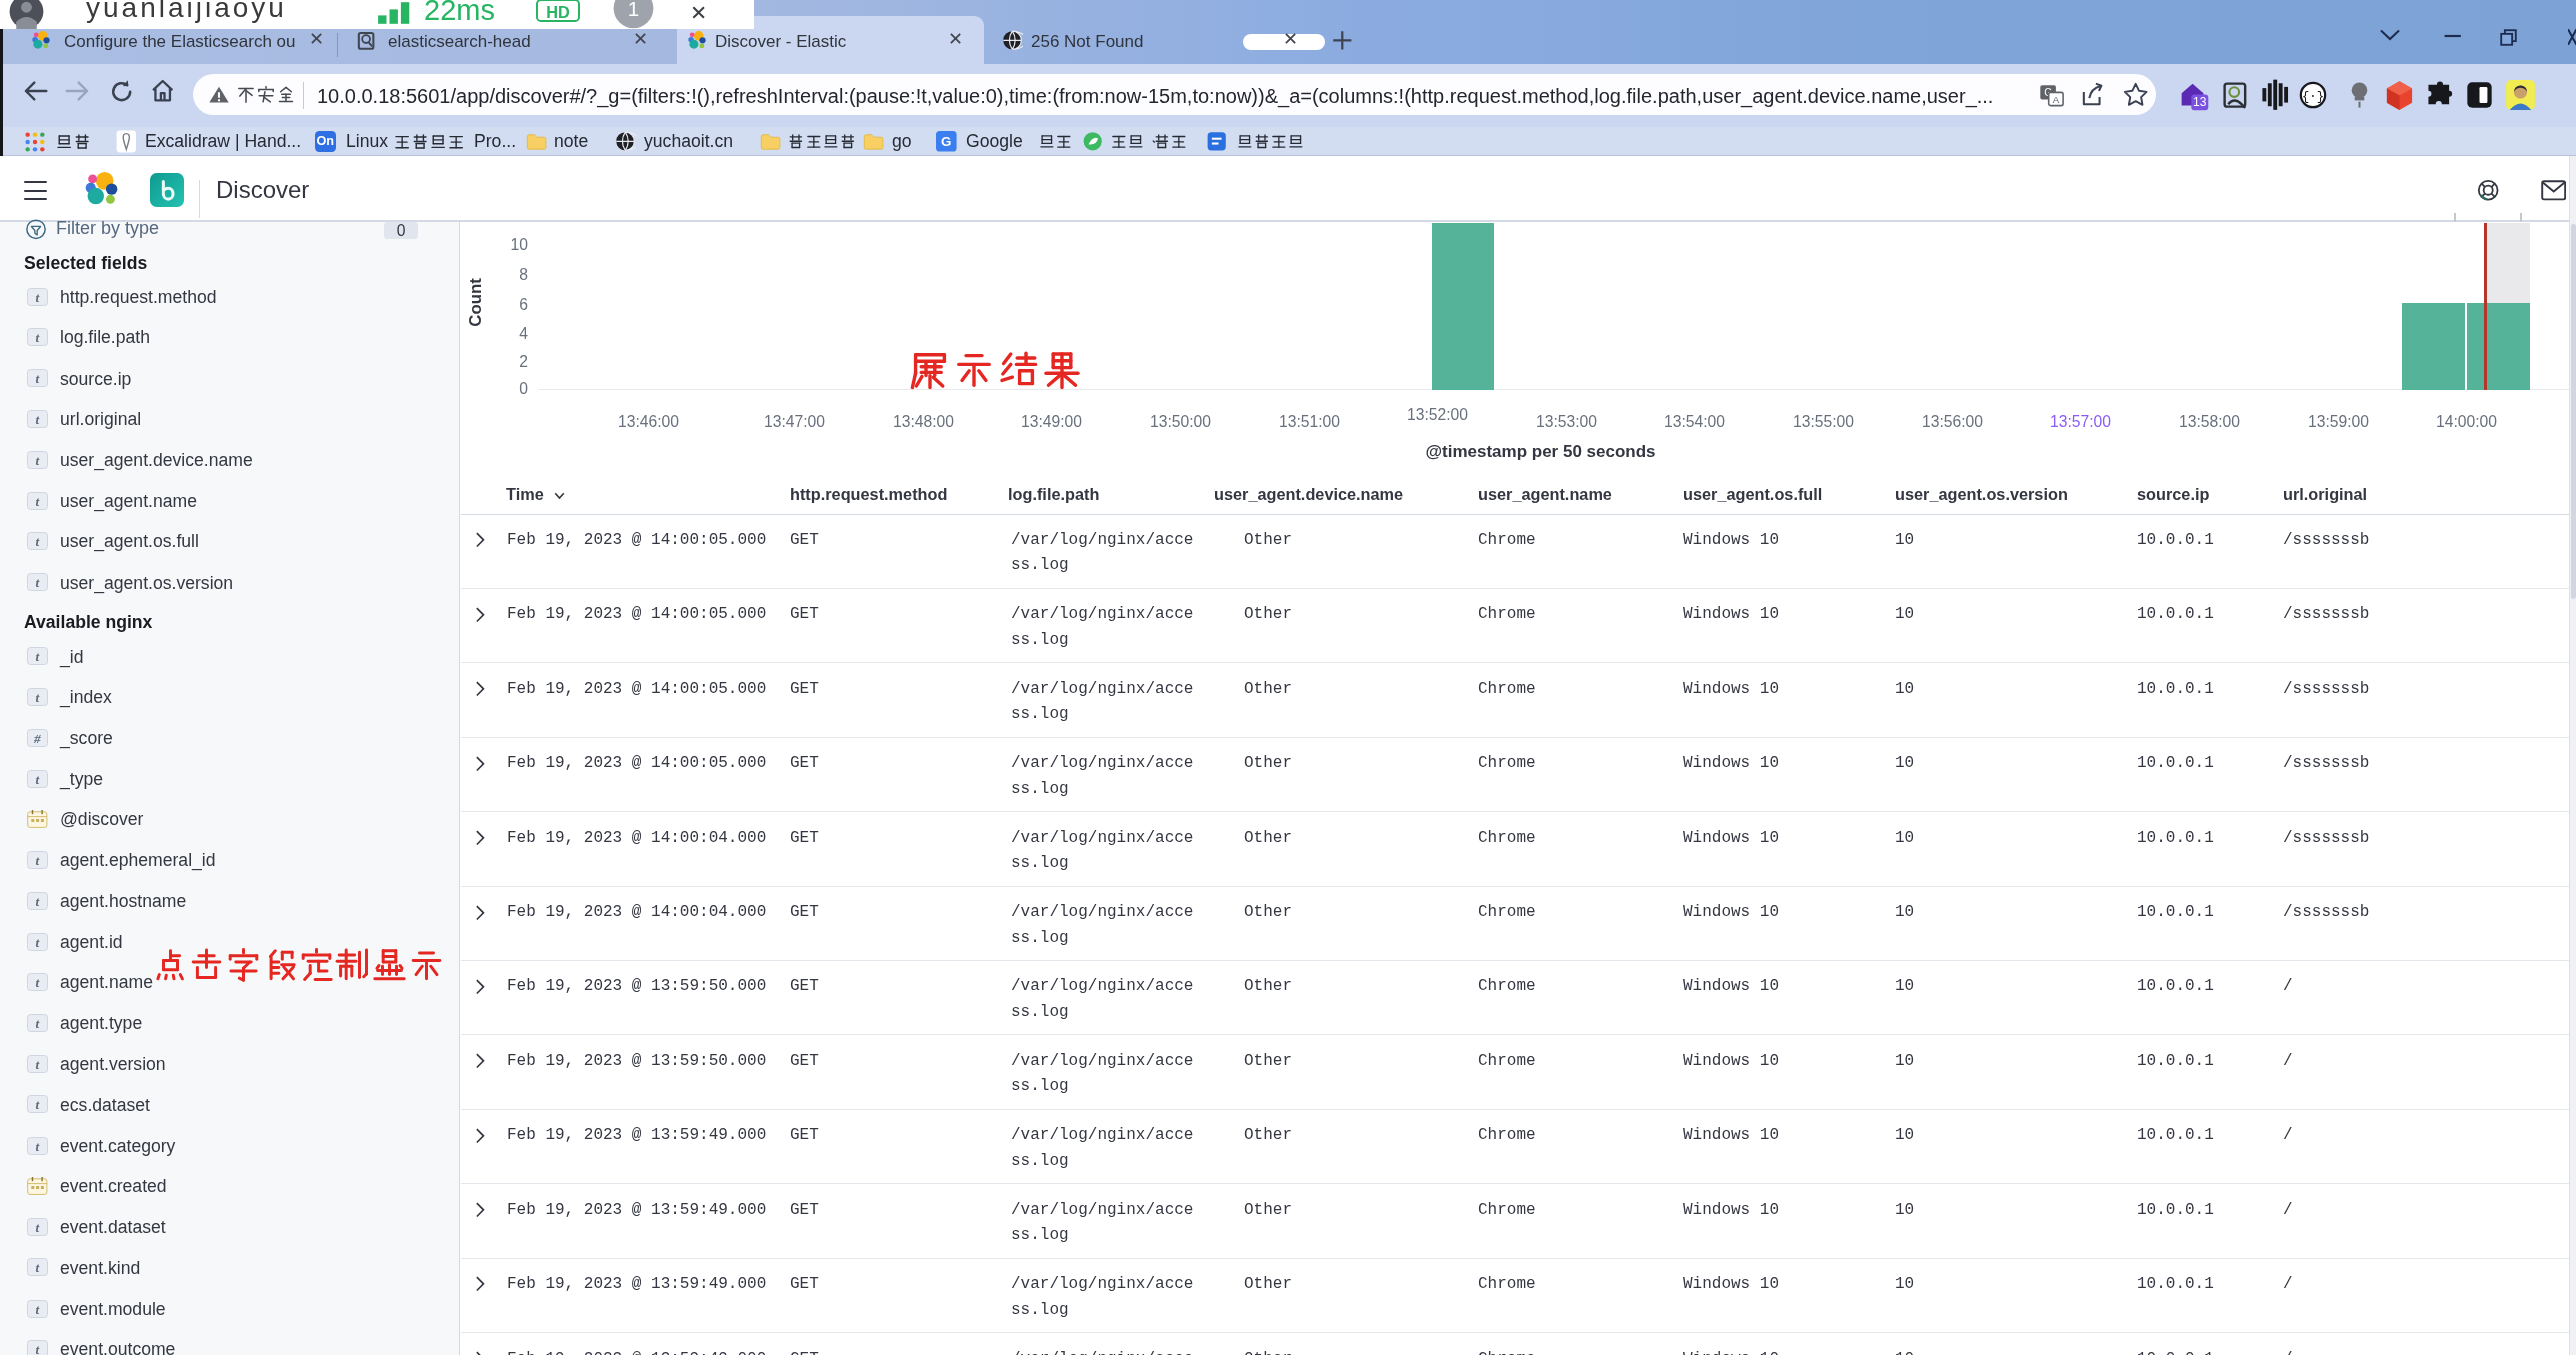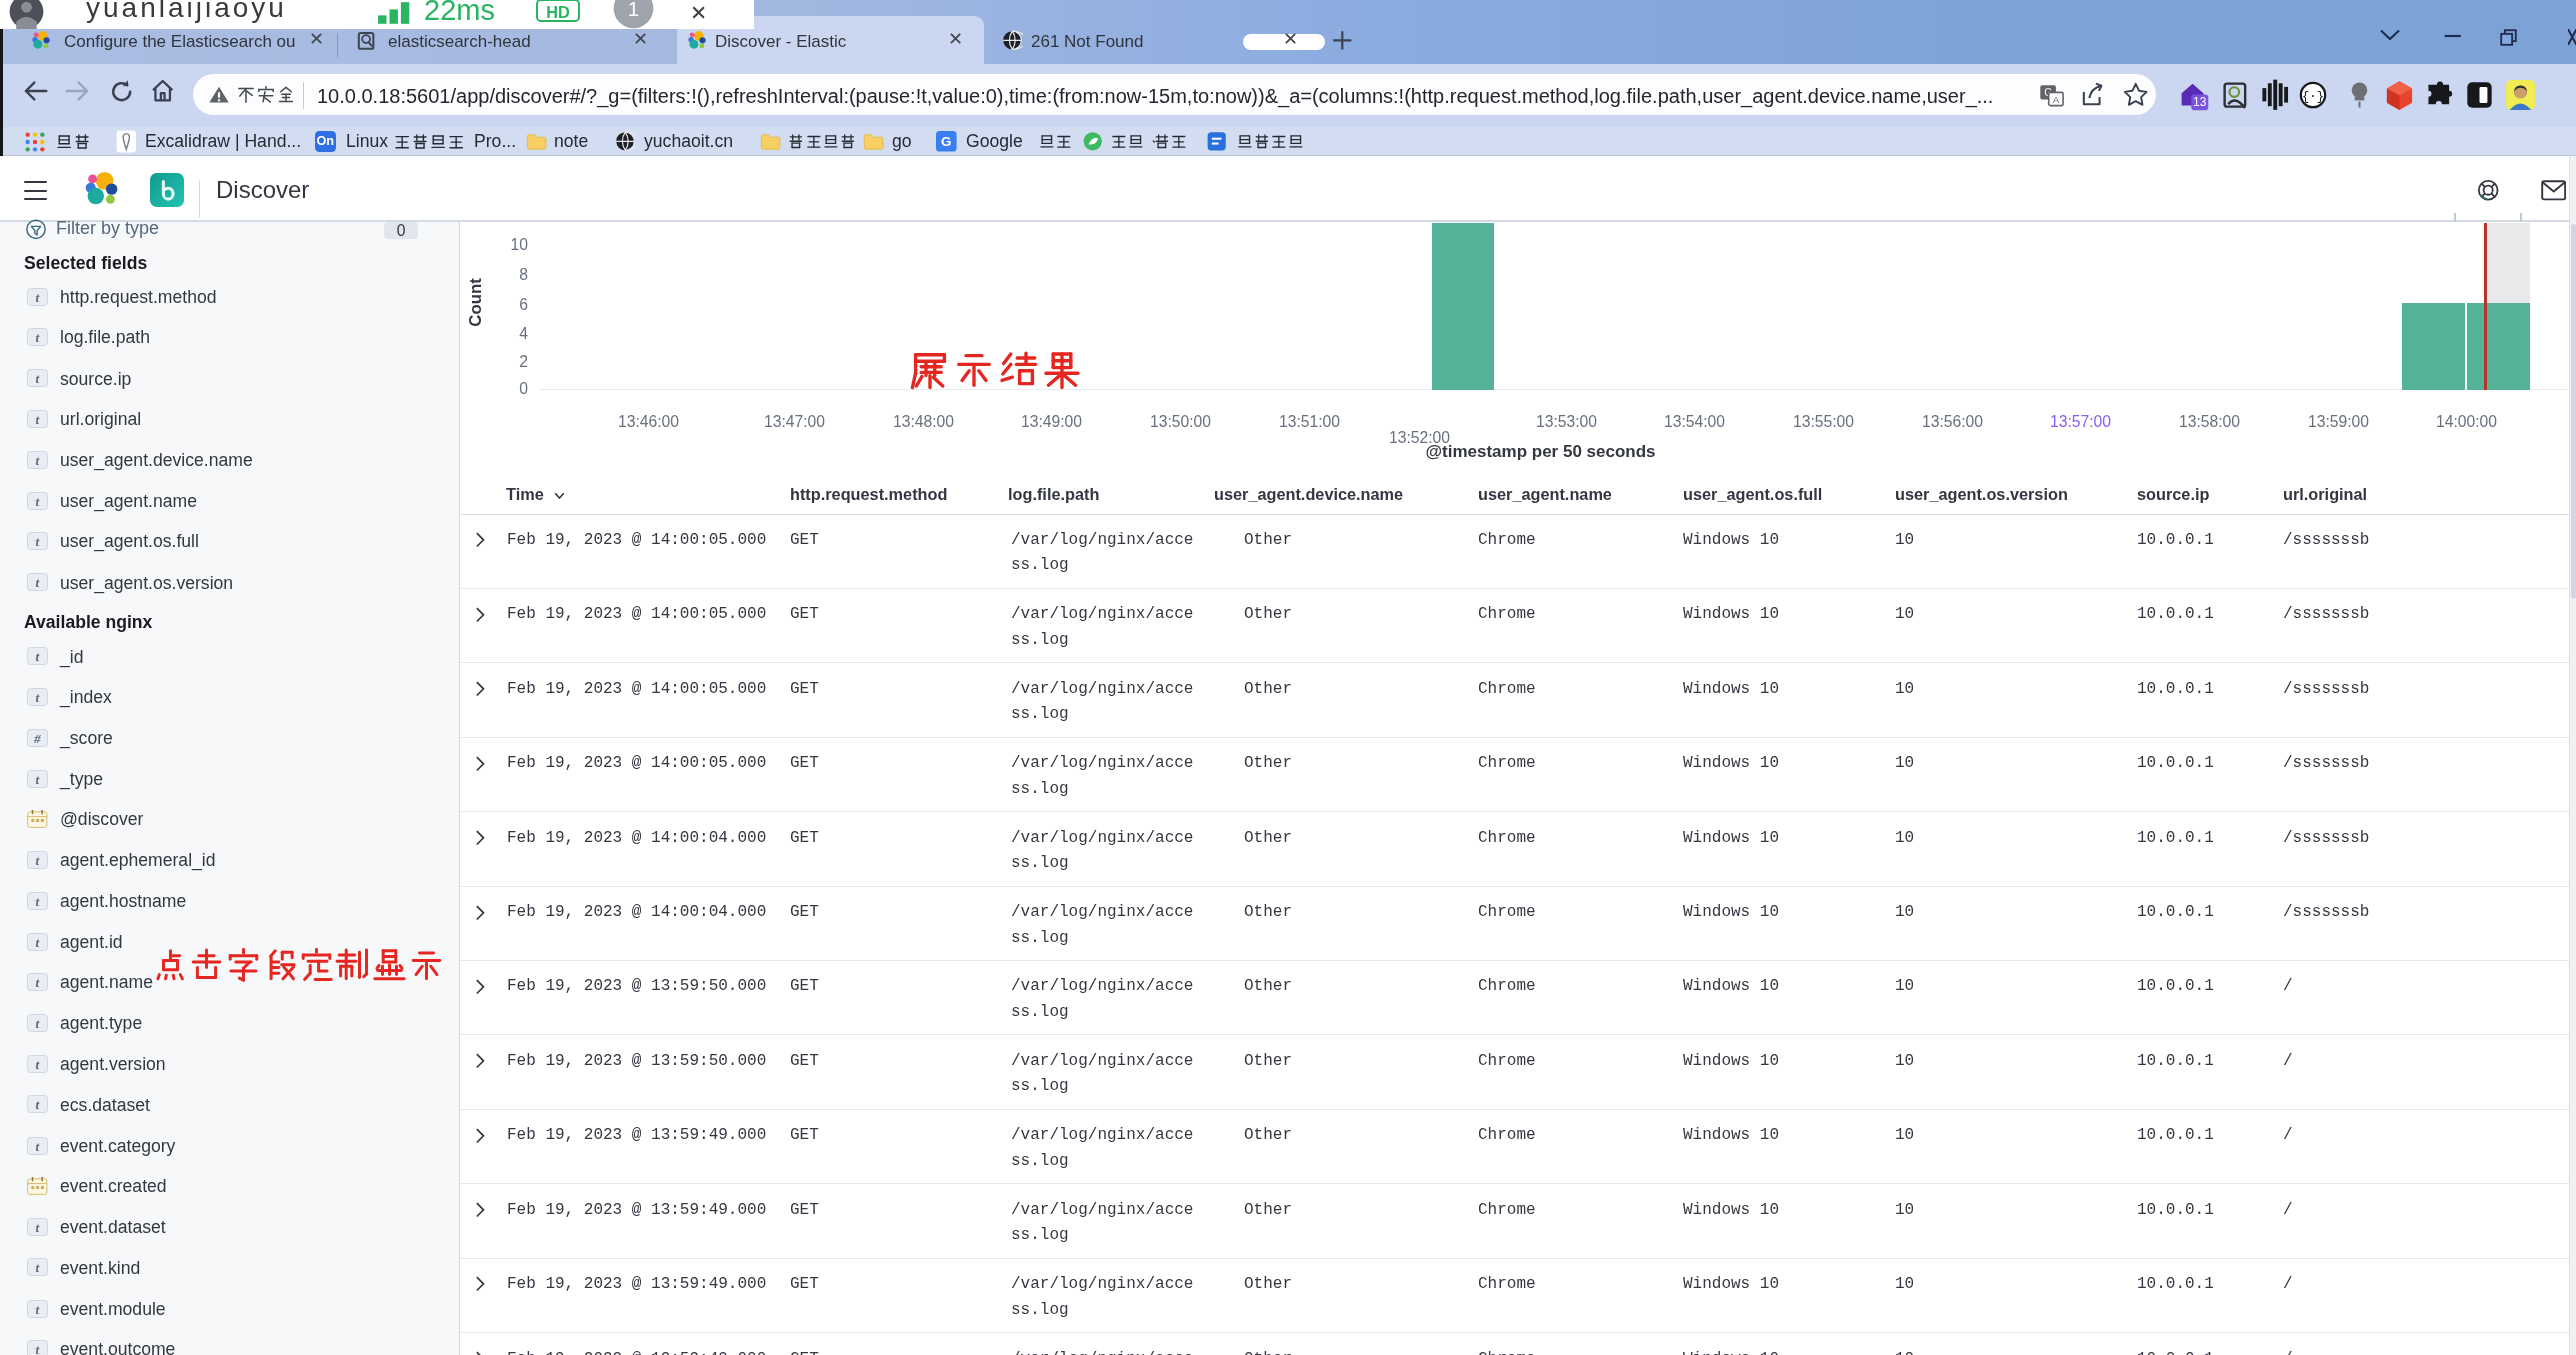--- a/index.html
+++ b/index.html
@@ -51,21 +51,21 @@
       <circle cx="17" cy="38" r="13" fill="#1dab9f"></circle>
       <circle cx="42" cy="27" r="9" fill="#1c4e9d"></circle>
       <circle cx="40" cy="43" r="7" fill="#91c73e"></circle>
     </svg>
     <div style="position:absolute;left:715px;top:31.5px;width:218px;height:19.4px;font:17px 'Liberation Sans',sans-serif;color:#30343c;white-space:nowrap;overflow:hidden;line-height:19.4px">Discover - Elastic</div>
     <div style="position:absolute;left:948px;top:30px;width:18px;height:19.4px;font:18px 'Liberation Sans',sans-serif;color:#41454d;line-height:19.4px">✕</div>
     <svg style="position:absolute;left:1002px;top:30px" width="20.6" height="20.6" viewBox="0 0 34 34">
       <circle cx="17" cy="17" r="15" fill="#202124"></circle>
       <path d="M17 2 a15 15 0 0 1 0 30 a23 15 0 0 0 0 -30z M2 17 h30 M17 2 a26 26 0 0 0 0 30 M17 2 a26 26 0 0 1 0 30" fill="none" stroke="#e8eaf3" stroke-width="2"></path>
     </svg>
-    <div style="position:absolute;left:1031px;top:31.5px;width:157px;height:19.4px;font:17px 'Liberation Sans',sans-serif;color:#30343c;white-space:nowrap;overflow:hidden;line-height:19.4px">261 Not Found</div>
+    <div style="position:absolute;left:1031px;top:31.5px;width:157px;height:19.4px;font:17px 'Liberation Sans',sans-serif;color:#30343c;white-space:nowrap;overflow:hidden;line-height:19.4px">256 Not Found</div>
     <div style="position:absolute;left:1243px;top:34px;width:82px;height:15.7px;background:#fff;border-radius:7.9px"></div>
     <div style="position:absolute;left:1283px;top:30px;width:18px;height:19.4px;font:18px 'Liberation Sans',sans-serif;color:#41454d;line-height:19.4px">✕</div>
     <svg style="position:absolute;left:1332px;top:30px" width="20.6" height="20.6" viewBox="0 0 34 34">
       <path d="M17 2 V32 M2 17 H32" stroke="#3c4250" stroke-width="3.6"></path>
     </svg>
     <svg style="position:absolute;left:2379px;top:27px" width="22" height="15.7" viewBox="0 0 36 26">
       <path d="M3 6 l15 14 l15 -14" fill="none" stroke="#1d2b4f" stroke-width="3.4"></path>
     </svg>
     <svg style="position:absolute;left:2444px;top:33px" width="18" height="6" viewBox="0 0 30 10">
       <line x1="1" y1="5" x2="28" y2="5" stroke="#1d2b4f" stroke-width="3.6"></line>
@@ -519,21 +519,21 @@
     <div style="position:absolute;left:1432px;top:223px;width:62px;height:167px;background:#54b399"></div>
     <div style="position:absolute;left:2402px;top:303px;width:63px;height:87px;background:#54b399"></div>
     <div style="position:absolute;left:2467px;top:303px;width:63px;height:87px;background:#54b399"></div>
     <div style="position:absolute;left:2484px;top:223px;width:3px;height:167px;background:#b5372c"></div>
     <div style="position:absolute;left:618px;top:412px;width:97px;height:20.6px;font:15.7px 'Liberation Sans',sans-serif;color:#69707d;line-height:20.6px">13:46:00</div>
     <div style="position:absolute;left:746px;top:412px;width:97px;height:20.6px;font:15.7px 'Liberation Sans',sans-serif;color:#69707d;text-align:center;line-height:20.6px">13:47:00</div>
     <div style="position:absolute;left:875px;top:412px;width:97px;height:20.6px;font:15.7px 'Liberation Sans',sans-serif;color:#69707d;text-align:center;line-height:20.6px">13:48:00</div>
     <div style="position:absolute;left:1003px;top:412px;width:97px;height:20.6px;font:15.7px 'Liberation Sans',sans-serif;color:#69707d;text-align:center;line-height:20.6px">13:49:00</div>
     <div style="position:absolute;left:1132px;top:412px;width:97px;height:20.6px;font:15.7px 'Liberation Sans',sans-serif;color:#69707d;text-align:center;line-height:20.6px">13:50:00</div>
     <div style="position:absolute;left:1261px;top:412px;width:97px;height:20.6px;font:15.7px 'Liberation Sans',sans-serif;color:#69707d;text-align:center;line-height:20.6px">13:51:00</div>
-    <div style="position:absolute;left:1389px;top:428px;width:97px;height:20.6px;font:15.7px 'Liberation Sans',sans-serif;color:#69707d;line-height:20.6px">13:52:00</div>
+    <div style="position:absolute;left:1389px;top:405px;width:97px;height:20.6px;font:15.7px 'Liberation Sans',sans-serif;color:#69707d;text-align:center;line-height:20.6px">13:52:00</div>
     <div style="position:absolute;left:1518px;top:412px;width:97px;height:20.6px;font:15.7px 'Liberation Sans',sans-serif;color:#69707d;text-align:center;line-height:20.6px">13:53:00</div>
     <div style="position:absolute;left:1646px;top:412px;width:97px;height:20.6px;font:15.7px 'Liberation Sans',sans-serif;color:#69707d;text-align:center;line-height:20.6px">13:54:00</div>
     <div style="position:absolute;left:1775px;top:412px;width:97px;height:20.6px;font:15.7px 'Liberation Sans',sans-serif;color:#69707d;text-align:center;line-height:20.6px">13:55:00</div>
     <div style="position:absolute;left:1904px;top:412px;width:97px;height:20.6px;font:15.7px 'Liberation Sans',sans-serif;color:#69707d;text-align:center;line-height:20.6px">13:56:00</div>
     <div style="position:absolute;left:2032px;top:412px;width:97px;height:20.6px;font:15.7px 'Liberation Sans',sans-serif;color:#8b5cf6;text-align:center;line-height:20.6px">13:57:00</div>
     <div style="position:absolute;left:2161px;top:412px;width:97px;height:20.6px;font:15.7px 'Liberation Sans',sans-serif;color:#69707d;text-align:center;line-height:20.6px">13:58:00</div>
     <div style="position:absolute;left:2290px;top:412px;width:97px;height:20.6px;font:15.7px 'Liberation Sans',sans-serif;color:#69707d;text-align:center;line-height:20.6px">13:59:00</div>
     <div style="position:absolute;left:2418px;top:412px;width:97px;height:20.6px;font:15.7px 'Liberation Sans',sans-serif;color:#69707d;text-align:center;line-height:20.6px">14:00:00</div>
     <div style="position:absolute;left:1359px;top:441px;width:363px;height:22px;font:bold 17px 'Liberation Sans',sans-serif;color:#343741;text-align:center;line-height:22px">@timestamp per 50 seconds</div>
     <svg style="position:absolute;left:910px;top:350px" width="40" height="40" viewBox="0 0 100 100">

